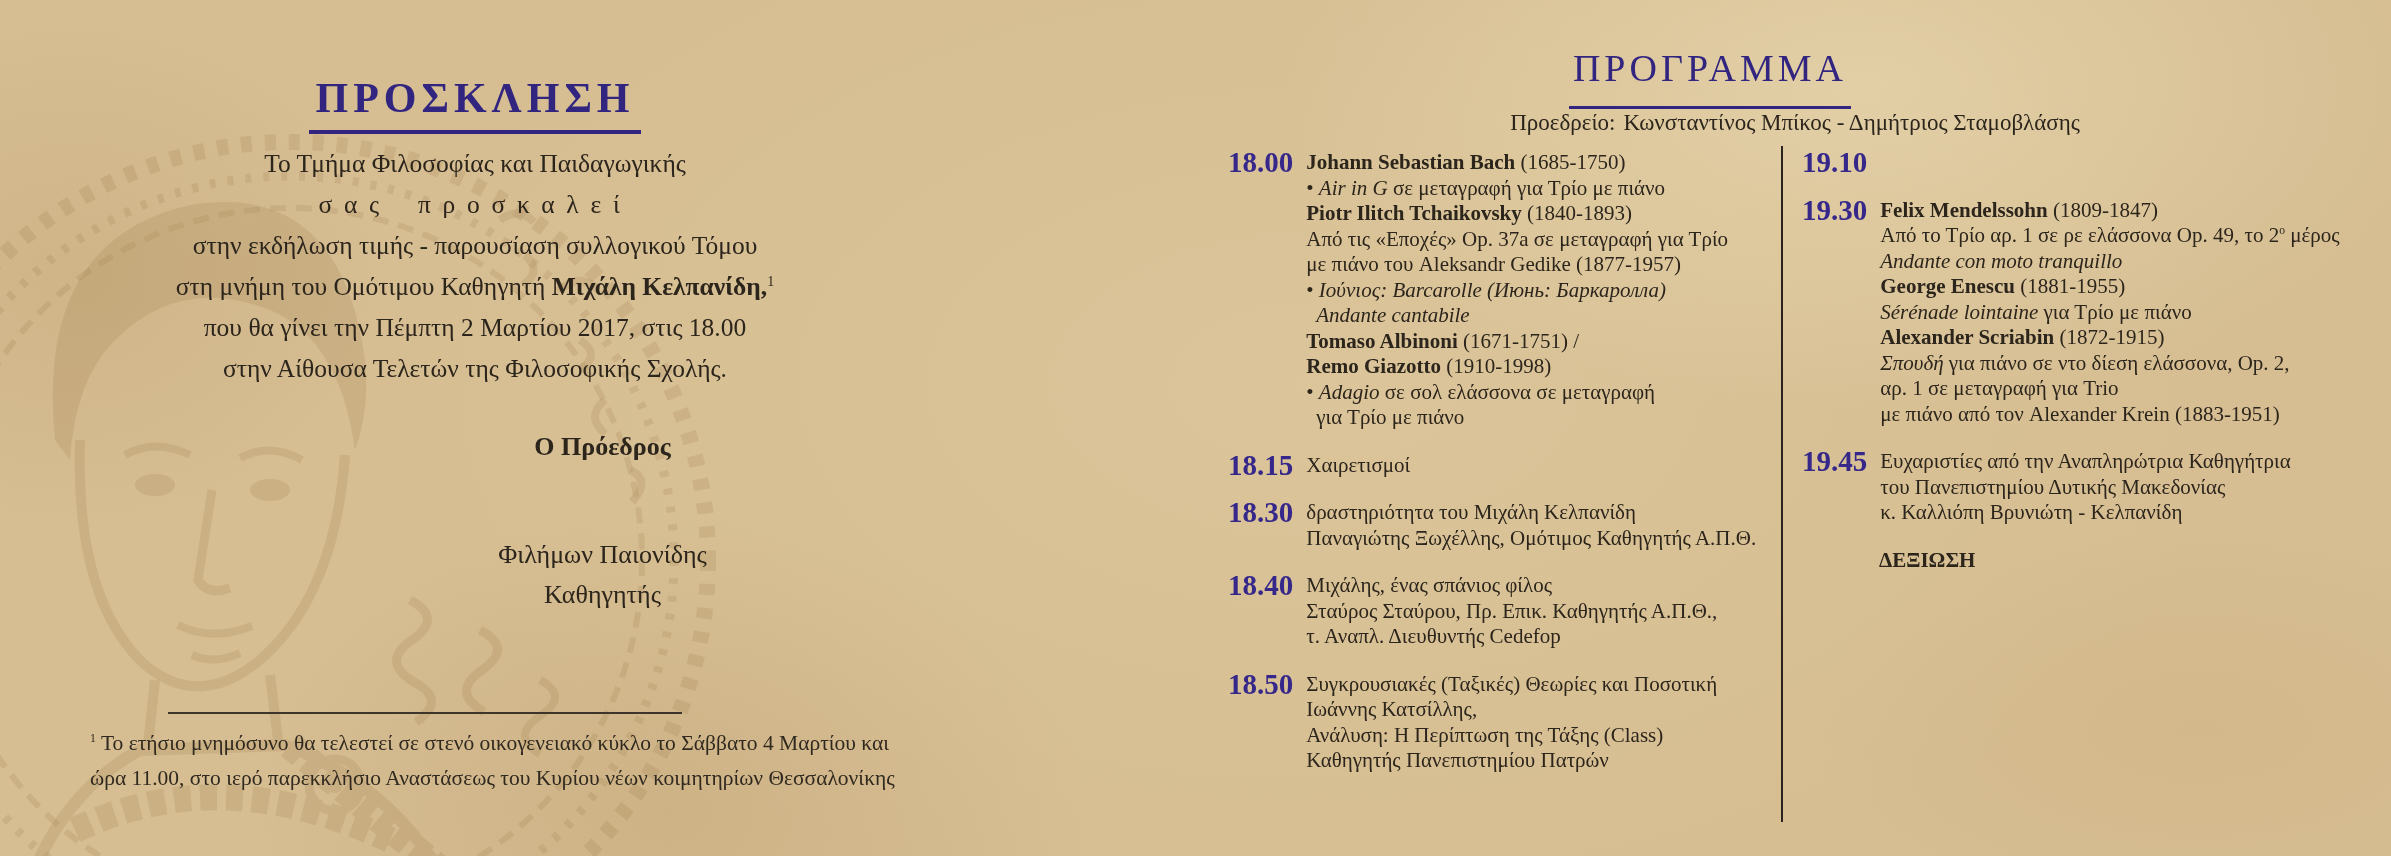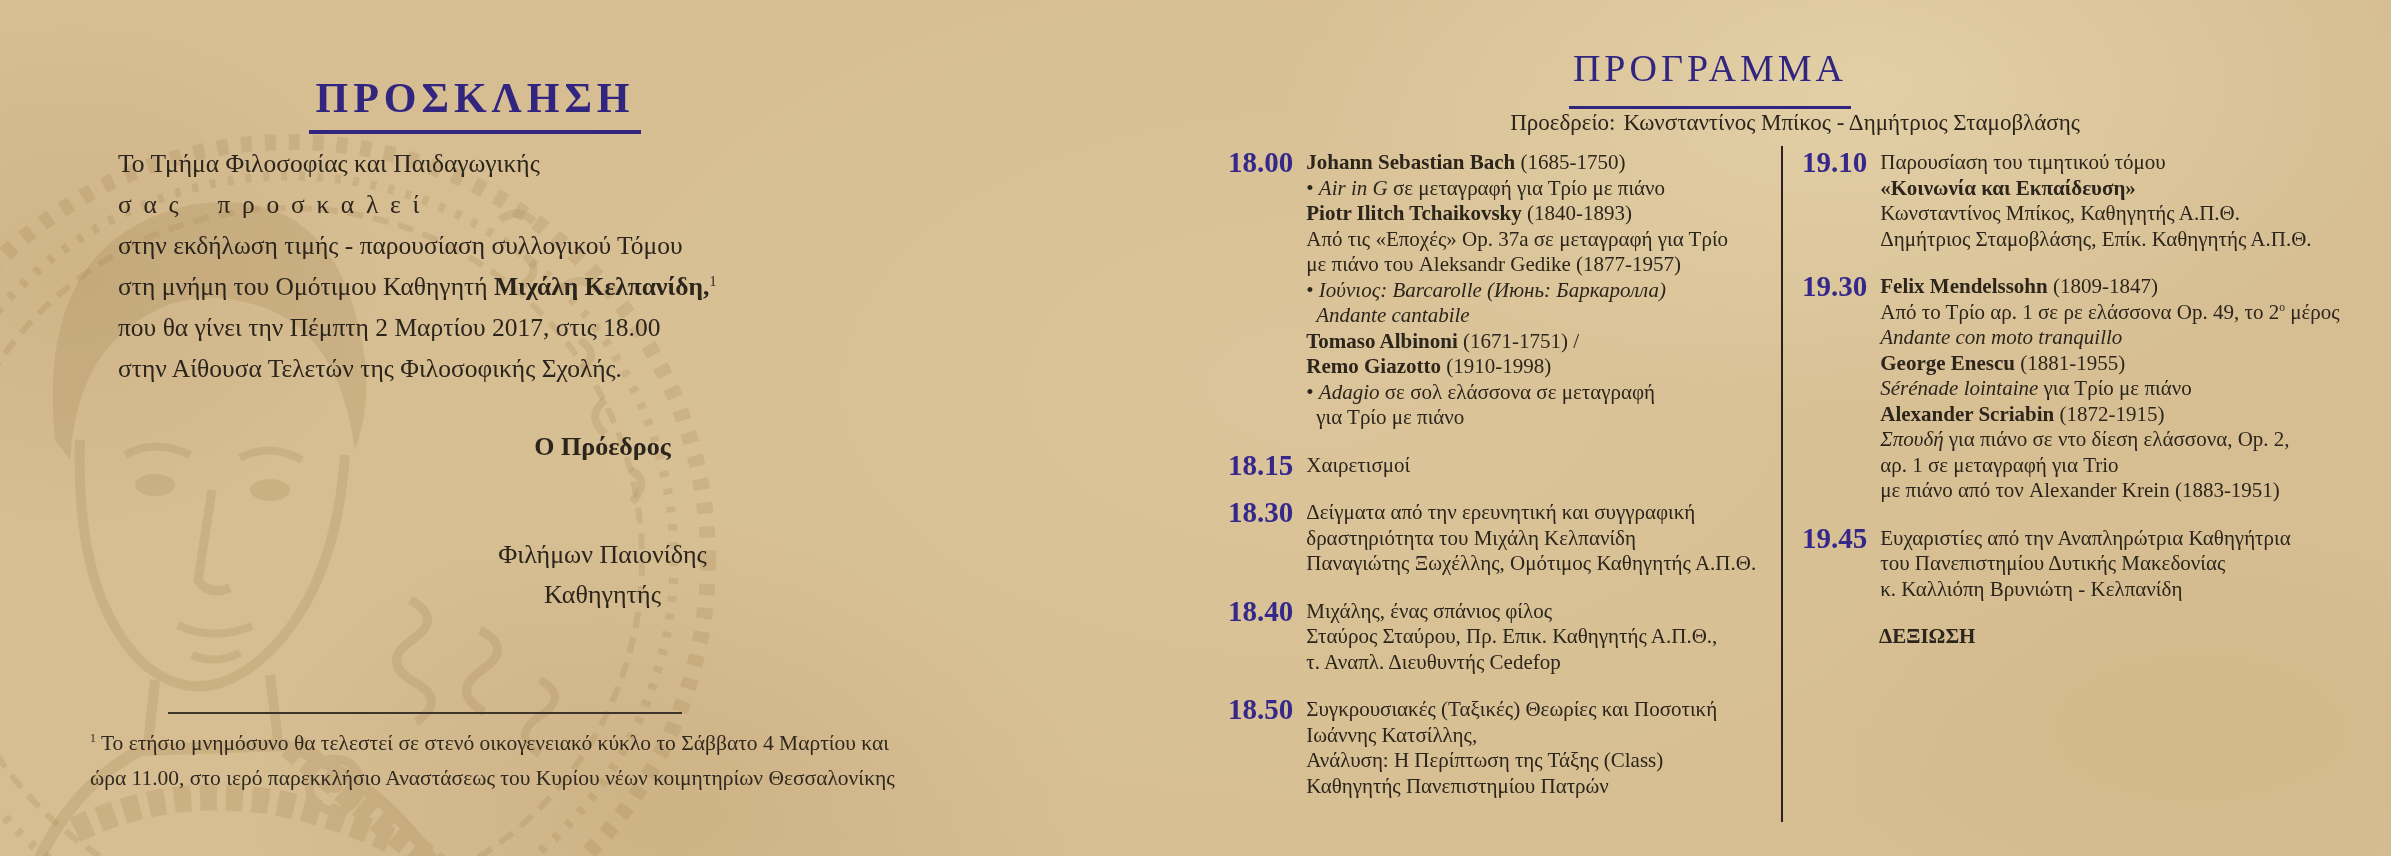--- a/index.html
+++ b/index.html
@@ -22,21 +22,21 @@
   
   .inv-title{
     position:absolute;left:130px;top:74px;width:690px;text-align:center;
   }
   .inv-title span{
     display:inline-block;font-size:42px;font-weight:bold;letter-spacing:5px;
     color:#312580;border-bottom:4px solid #312580;padding:0 6px 8px 6px;
   }
   .inv-body{
     position:absolute;left:118px;top:143px;width:714px;
-    font-size:25.5px;line-height:41px;
+    text-align:center;font-size:25.5px;line-height:41px;
   }
   .spaced{letter-spacing:.46em;word-spacing:.35em;}
   .signature{
     position:absolute;left:430px;top:432px;width:345px;text-align:center;font-size:26px;
   }
   .sig-role{font-weight:bold;}
   .sig-name{font-weight:normal;margin-top:78px;}
   .sig-title{margin-top:10px;}
   .footnote-rule{
     position:absolute;left:168px;top:712px;width:514px;height:2px;background:#3d342a;
@@ -172,21 +172,20 @@
       </div>
       <div class="prog-item">
         <div class="prog-time">18.15</div>
         <div class="prog-body">
           <div class="line"><span>Χαιρετισμοί</span></div>
         </div>
       </div>
       <div class="prog-item">
         <div class="prog-time">18.30</div>
         <div class="prog-body">
-          <div class="line"><span>Δείγματα από την ερευνητική και συγγραφική</span></div>
           <div class="line"><span>δραστηριότητα του Μιχάλη Κελπανίδη</span></div>
           <div class="line"><span>Παναγιώτης Ξωχέλλης, Ομότιμος Καθηγητής Α.Π.Θ.</span></div>
         </div>
       </div>
       <div class="prog-item">
         <div class="prog-time">18.40</div>
         <div class="prog-body">
           <div class="line"><span>Μιχάλης, ένας σπάνιος φίλος</span></div>
           <div class="line"><span>Σταύρος Σταύρου, Πρ. Επικ. Καθηγητής Α.Π.Θ.,</span></div>
           <div class="line"><span>τ. Αναπλ. Διευθυντής Cedefop</span></div>
@@ -199,26 +198,20 @@
           <div class="line"><span>Ιωάννης Κατσίλλης,</span></div>
           <div class="line"><span>Ανάλυση: Η Περίπτωση της Τάξης (Class)</span></div>
           <div class="line"><span>Καθηγητής Πανεπιστημίου Πατρών</span></div>
         </div>
       </div>
     </div>
   <div class="col-divider"></div>
   <div class="prog-col col2">
       <div class="prog-item">
         <div class="prog-time">19.10</div>
-        <div class="prog-body">
-          <div class="line"><span>Παρουσίαση του τιμητικού τόμου</span></div>
-          <div class="line"><span class="b">«Κοινωνία και Εκπαίδευση»</span></div>
-          <div class="line"><span>Κωνσταντίνος Μπίκος, Καθηγητής Α.Π.Θ.</span></div>
-          <div class="line"><span>Δημήτριος Σταμοβλάσης, Επίκ. Καθηγητής Α.Π.Θ.</span></div>
-        </div>
       </div>
       <div class="prog-item">
         <div class="prog-time">19.30</div>
         <div class="prog-body">
           <div class="line"><span class="b">Felix Mendelssohn</span><span> (1809-1847)</span></div>
           <div class="line"><span>Από το Τρίο αρ. 1 σε ρε ελάσσονα Op. 49, το 2</span><sup>ο</sup><span> μέρος</span></div>
           <div class="line"><span class="i">Andante con moto tranquillo</span></div>
           <div class="line"><span class="b">George Enescu</span><span> (1881-1955)</span></div>
           <div class="line"><span class="i">Sérénade lointaine</span><span> για Τρίο με πιάνο</span></div>
           <div class="line"><span class="b">Alexander Scriabin</span><span> (1872-1915)</span></div>

